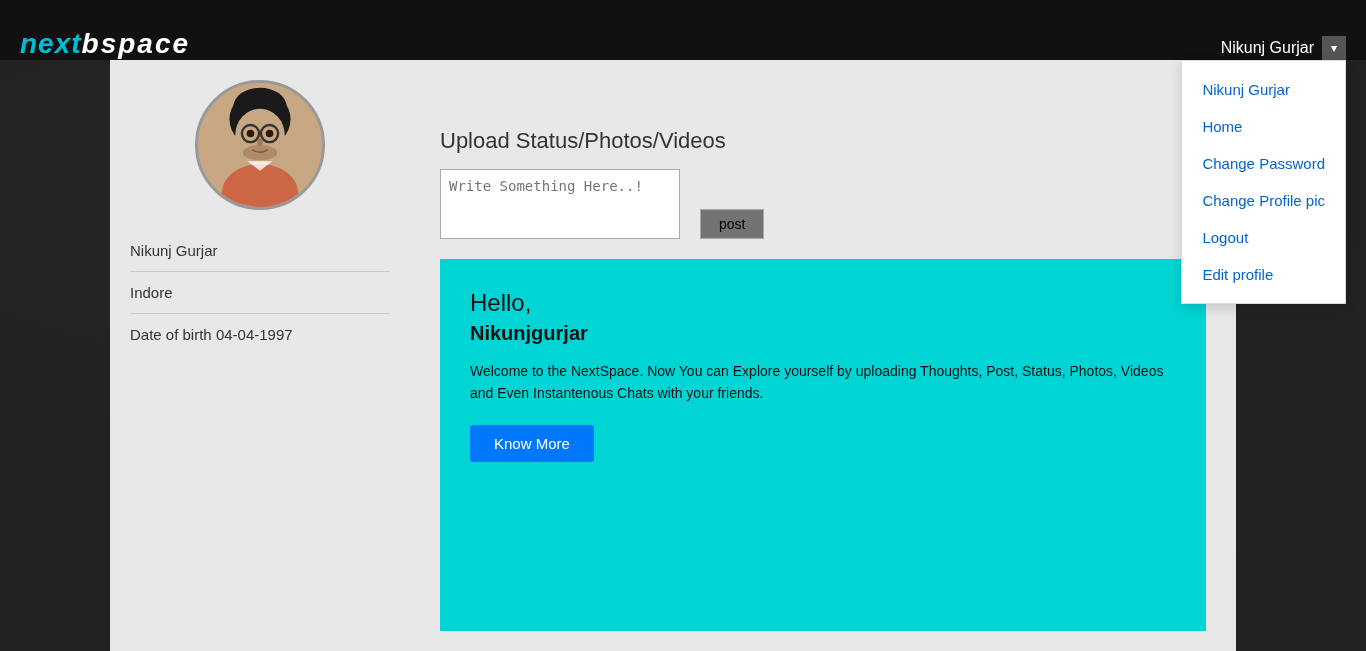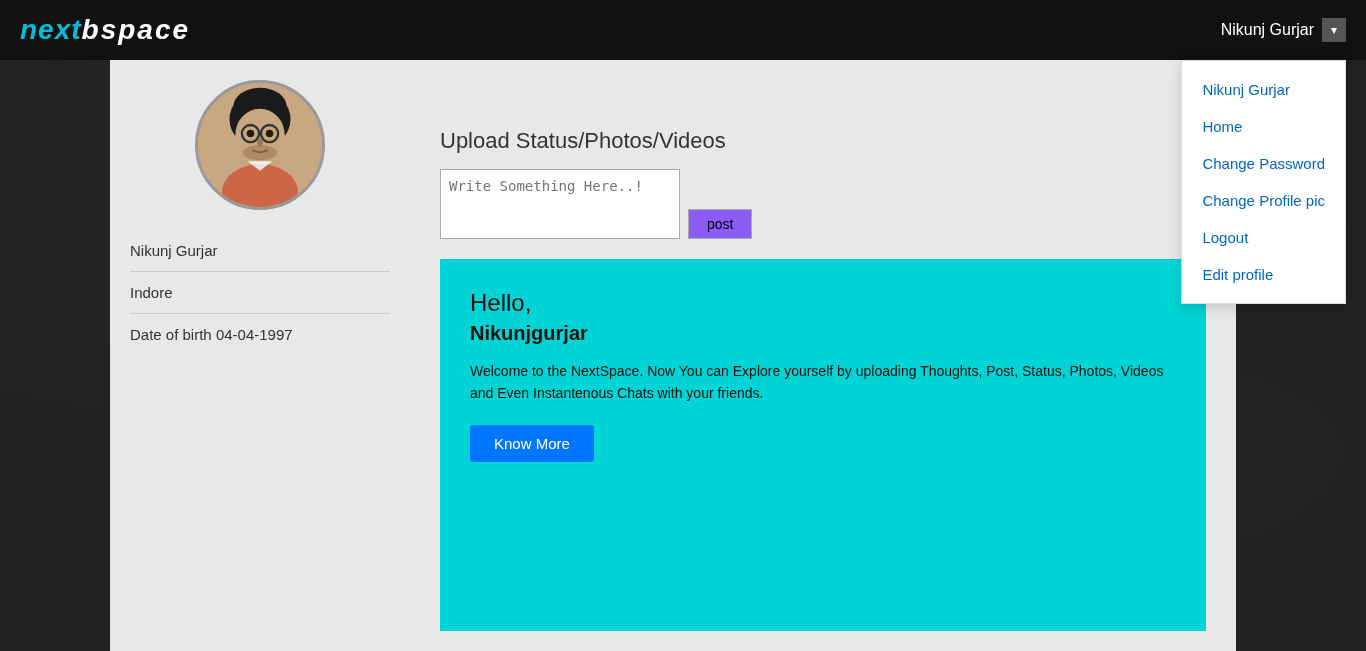--- a/index.html
+++ b/index.html
@@ -29,21 +29,21 @@
         radial-gradient(ellipse at 80% 70%, rgba(50,50,50,0.8) 0%, transparent 50%);
     }
 
     
     .navbar {
       position: relative;
       z-index: 10;
       background: #111111;
       height: 60px;
       display: flex;
-      align-items: center;
+      align-items: flex-end;
       justify-content: space-between;
       padding: 0 20px;
     }
 
     .logo {
       color: #00bcd4;
       font-size: 28px;
       font-weight: bold;
       letter-spacing: 2px;
       font-style: italic;
@@ -184,21 +184,21 @@
       font-size: 14px;
       padding: 8px;
       color: #999;
       background: white;
     }
 
     .post-btn {
       display: block;
       margin-top: 5px;
       padding: 6px 18px;
-      background: #8b5cf6;
+      background: #737373;
       border: 1px solid #aaa;
       cursor: pointer;
       font-size: 14px;
     }
 
     
     .welcome-banner {
       background: #00d4d4;
       width: 100%;
       padding: 30px 30px;
@@ -237,21 +237,21 @@
 
     
     .right-bg {
       width: 130px;
       background: rgba(30,30,30,0.7);
     }
 
     .post-row {
       display: flex;
       align-items: flex-end;
-      gap: 8px;
+      gap: 20px;
     }
   </style>
 </head>
 <body>
 
 <div class="bg-chalkboard"></div>
 
 <nav class="navbar">
   <div class="logo">
     <span style="color:#00bcd4;font-style:italic;font-family:'Arial Black',sans-serif;letter-spacing:1px;">next</span><span style="color:white;font-style:italic;font-family:'Arial Black',sans-serif;">bspace</span>

